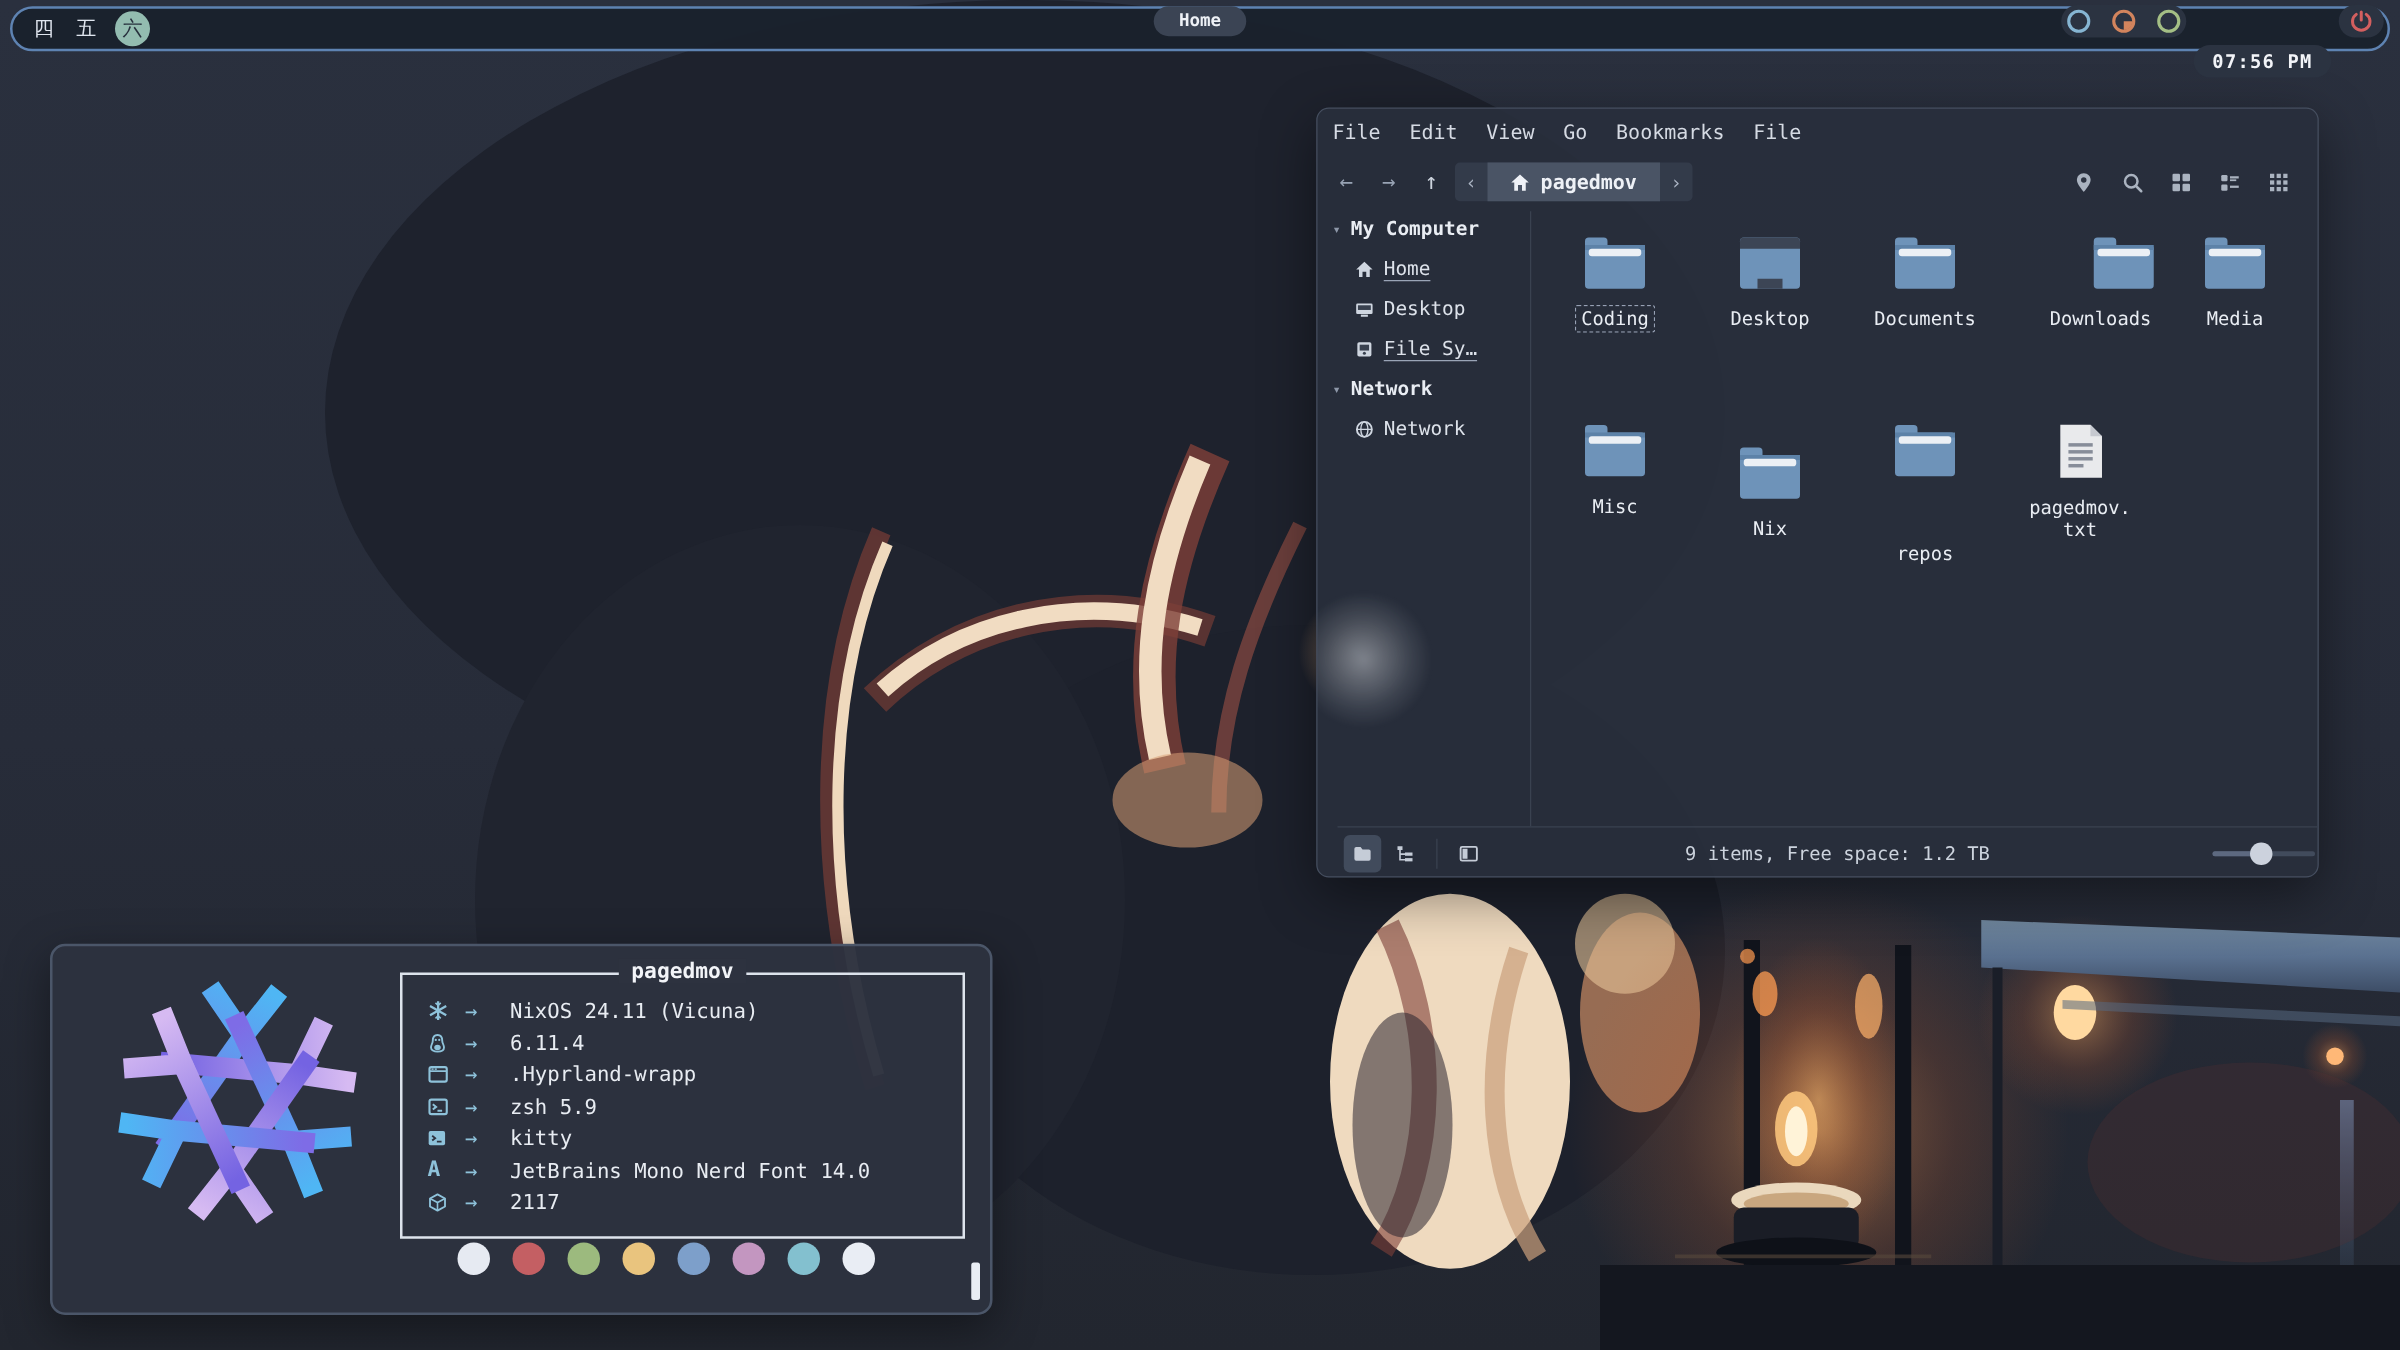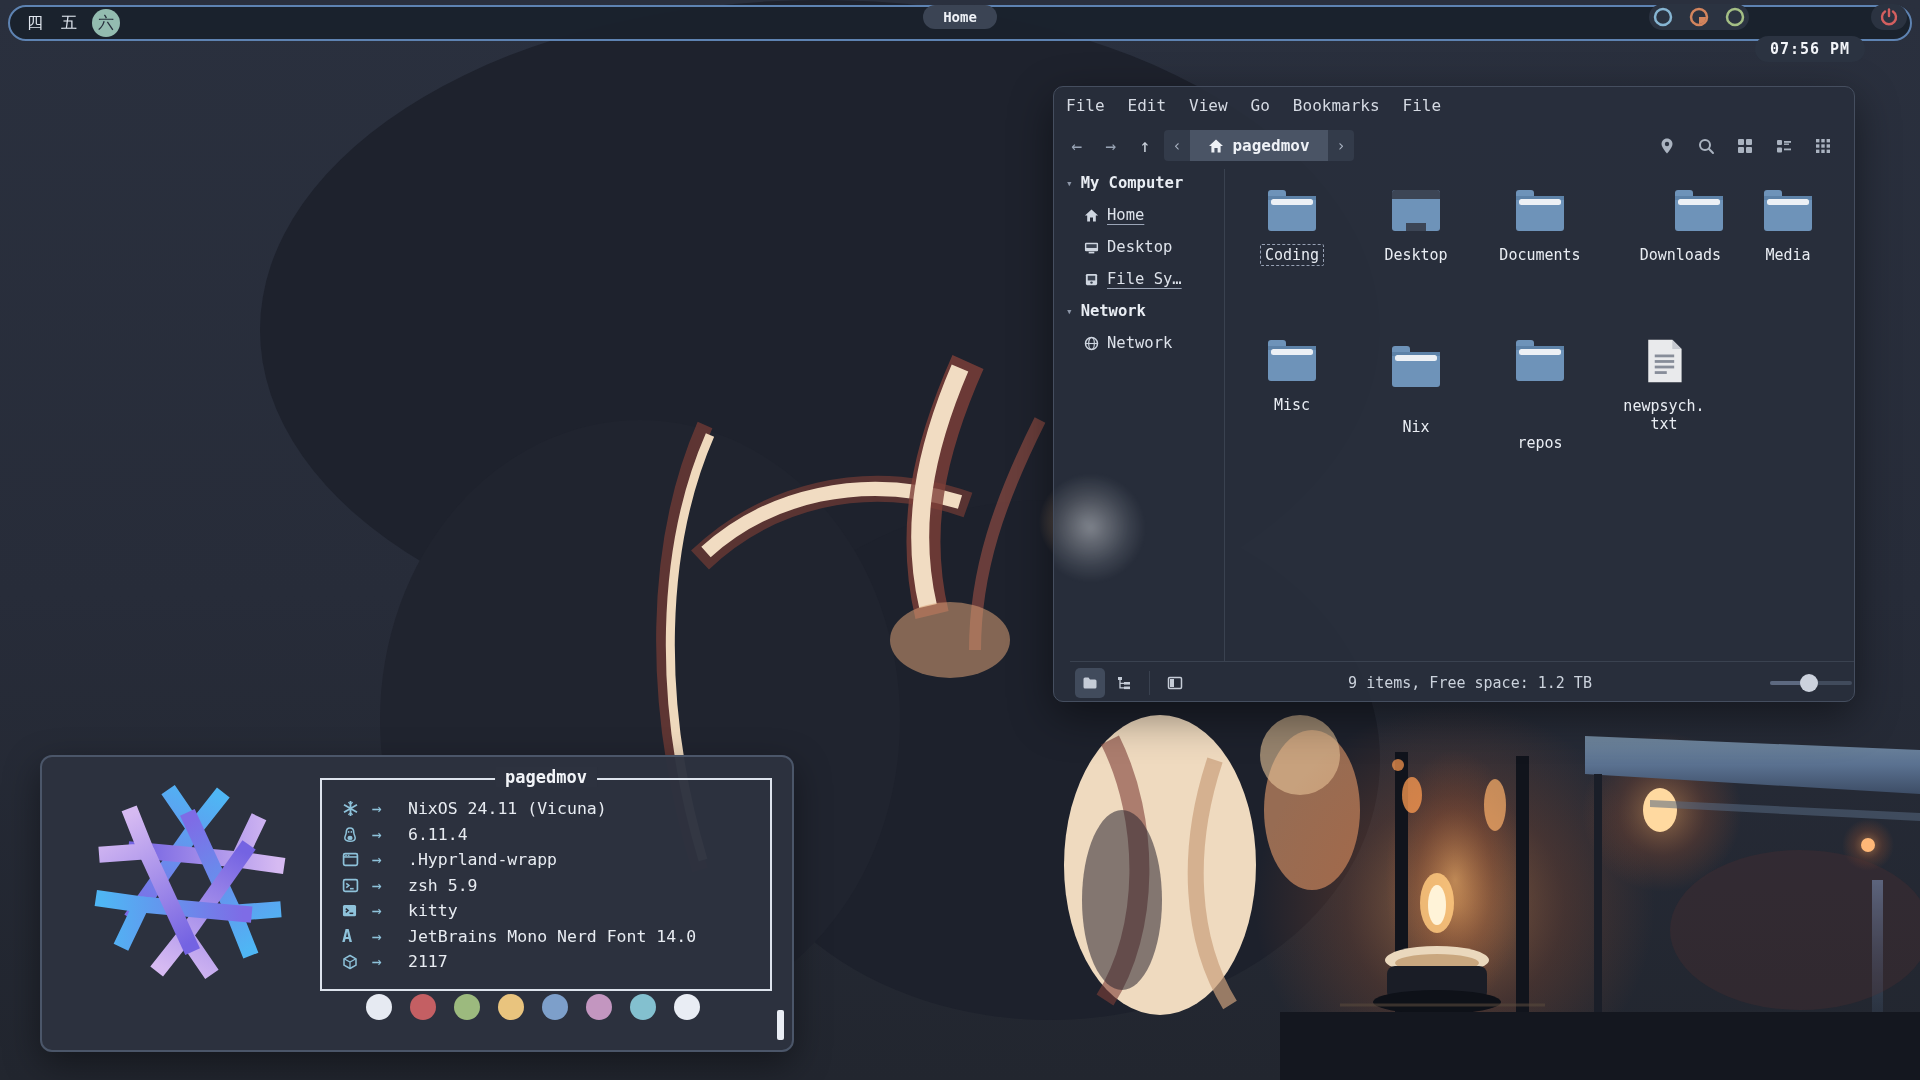--- a/index.html
+++ b/index.html
@@ -358,37 +358,37 @@
           <use href="#ic-folder"></use>
         </svg>
       <div class="flabel">Media</div>
     </div>
     <div class="fcell" style="left:0; top:150px;">
       <svg class="ficon" width="54" height="47" viewBox="0 0 54 47">
           <use href="#ic-folder"></use>
         </svg>
       <div class="flabel">Misc</div>
     </div>
-    <div class="fcell" style="left:124px; top:156px;gap:16px;">
+    <div class="fcell" style="left:124px; top:168px;">
       <svg class="ficon" width="54" height="47" viewBox="0 0 54 47">
           <use href="#ic-folder"></use>
         </svg>
       <div class="flabel">Nix</div>
     </div>
     <div class="fcell" style="left:248px; top:150px;gap:38px;">
       <svg class="ficon" width="54" height="47" viewBox="0 0 54 47">
           <use href="#ic-folder"></use>
         </svg>
       <div class="flabel">repos</div>
     </div>
     <div class="fcell" style="left:372px; top:150px;">
       <svg class="ficon" width="50" height="48" viewBox="0 0 54 48">
           <use href="#ic-textfile"></use>
         </svg>
-      <div class="flabel wrap">newpsych.txt</div>
+      <div class="flabel wrap">pagedmov.txt</div>
     </div>
   </div>
 
   <div id="fm-status" class="abs">
     <div class="st-btn on" style="margin-left:5px;">
       <svg width="16" height="16" viewBox="0 0 16 16">
           <path d="M 1.5,4 Q 1.5,2.5 3,2.5 L 6.5,2.5 8,4.5 13,4.5 Q 14.5,4.5 14.5,6 L 14.5,12 Q 14.5,13.5 13,13.5 L 3,13.5 Q 1.5,13.5 1.5,12 Z" fill="#c5ccd7"></path>
         </svg>
     </div>
     <div class="st-btn" style="margin-left:4px;">

